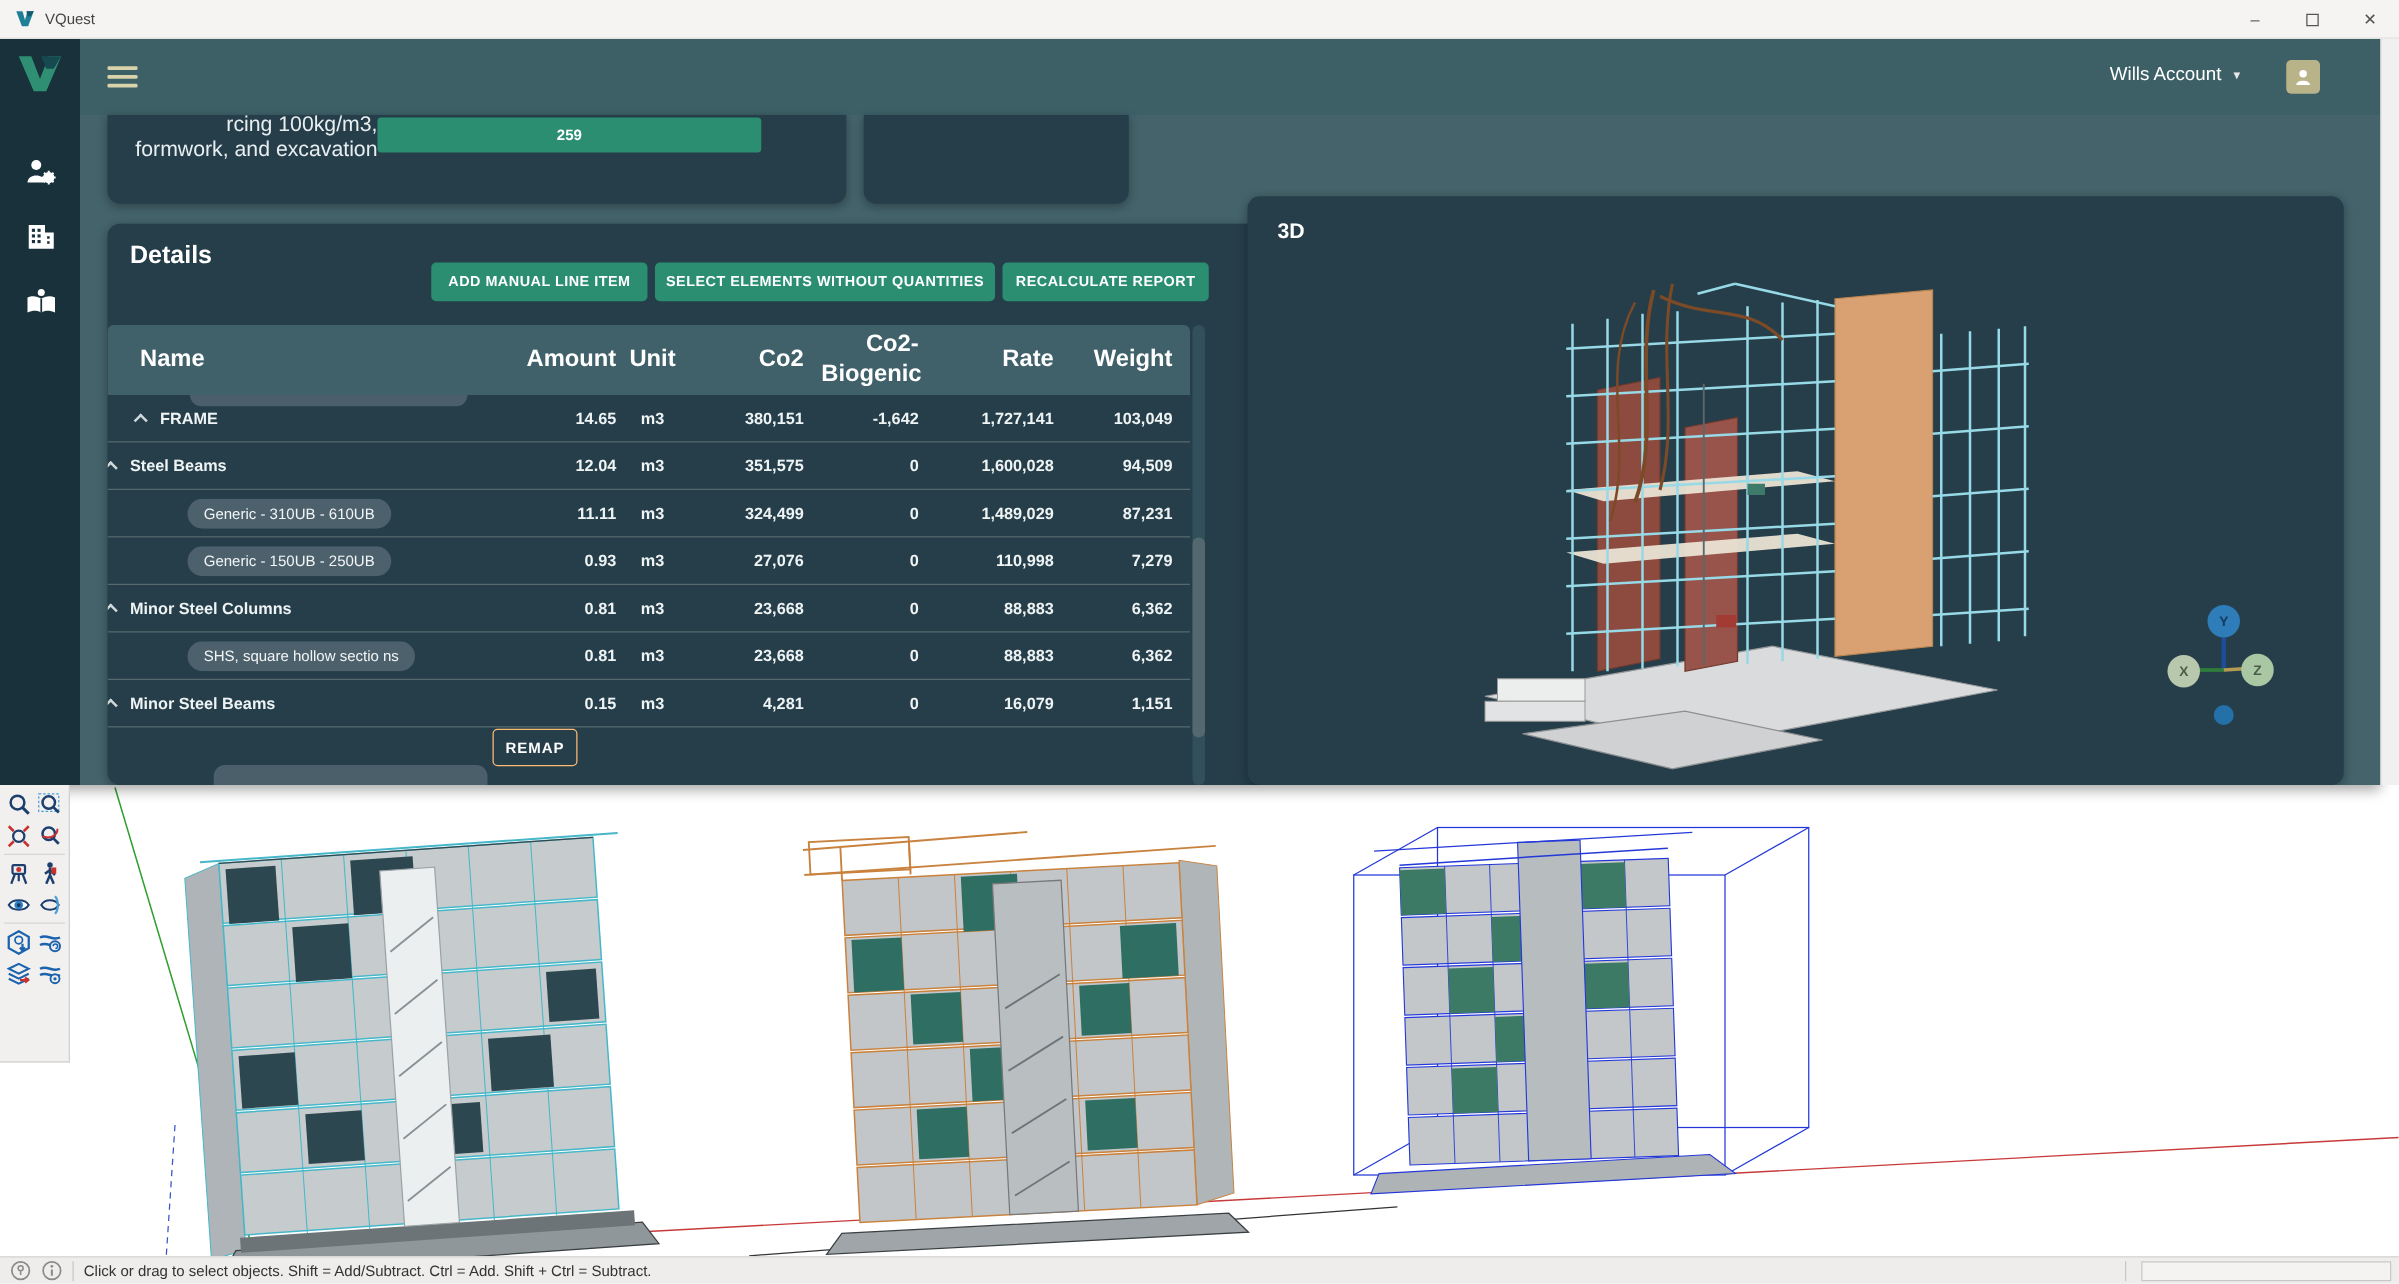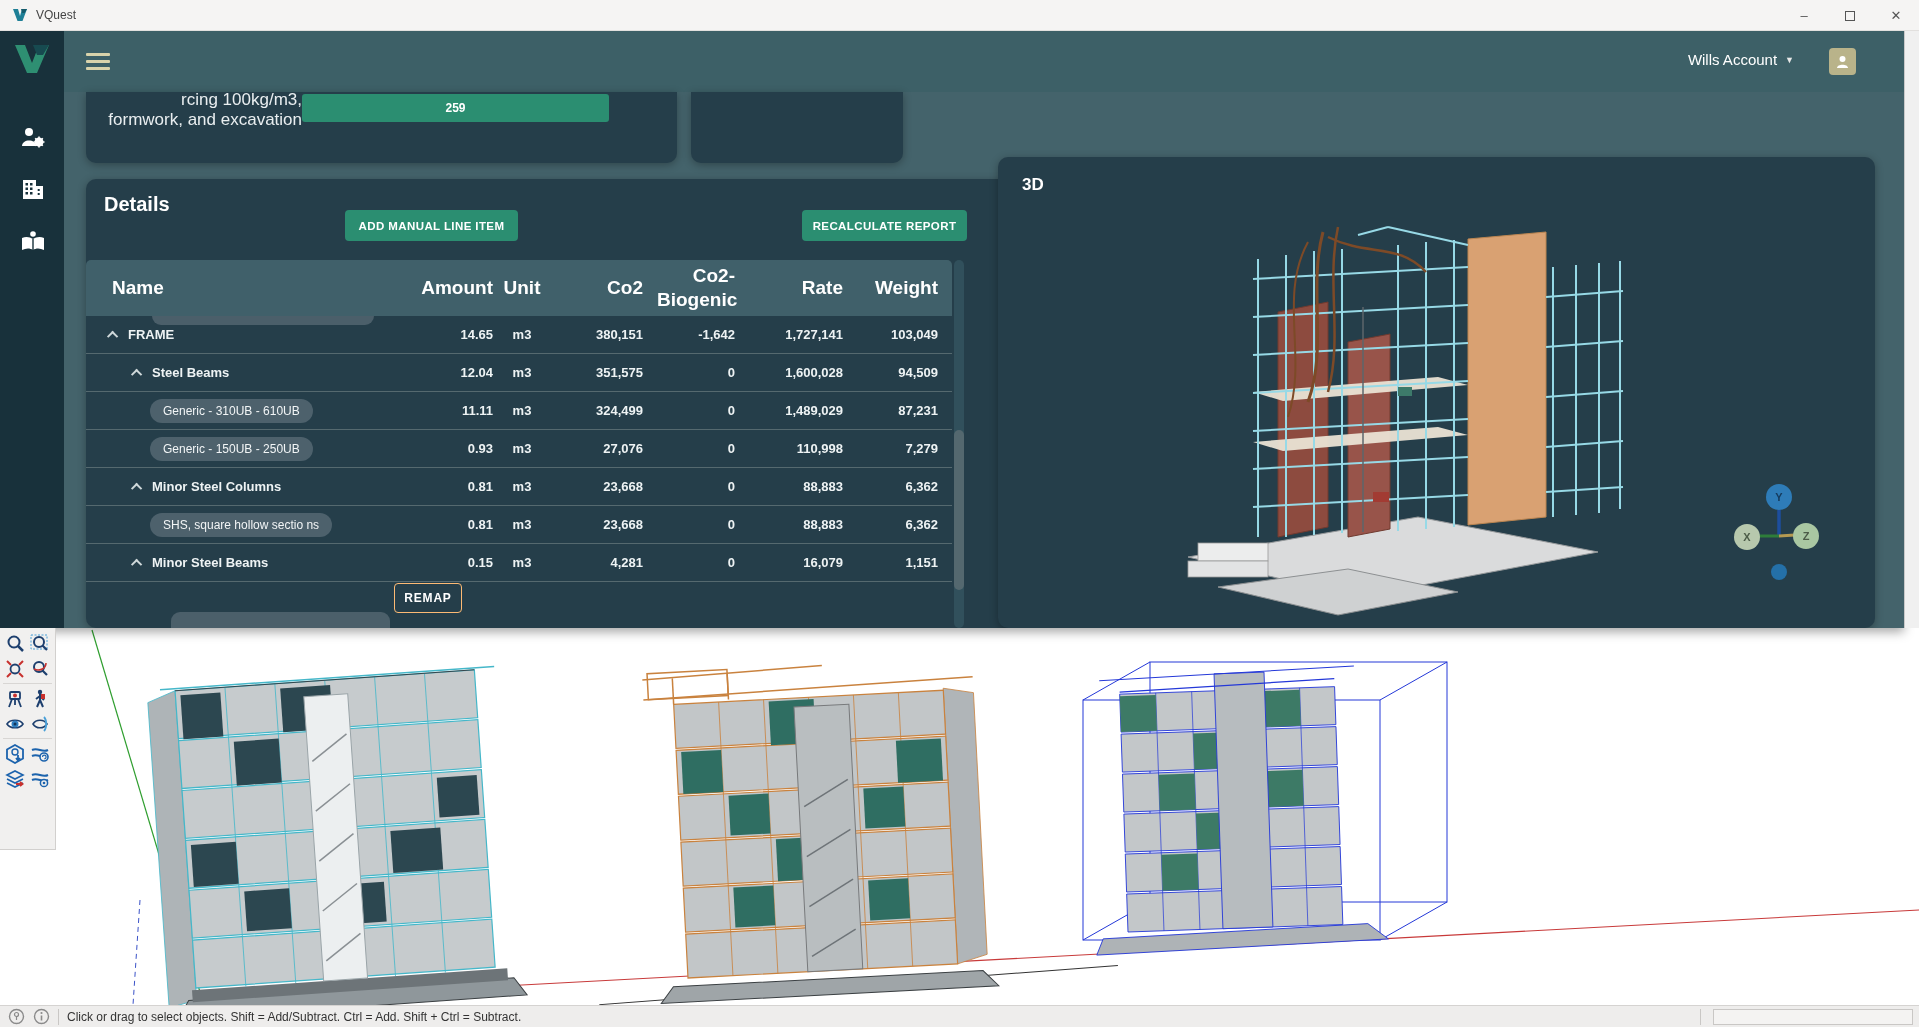--- a/index.html
+++ b/index.html
@@ -70,21 +70,21 @@
   .t-header .hc.name { text-align:left; padding-left:26px; }
   .t-header .hc.unit { text-align:center; }
   .t-header .hc.bio { padding-left:14px; }
   .t-body { position:absolute; left:0; top:137px; width:866px; }
   .t-row { height:38px; border-bottom:1px solid #55696f; color:#eef3f4;
            font-size:13px; font-weight:700; cursor:pointer; }
   .t-row .num { text-align:right; }
   .t-row .unit { text-align:center; font-weight:700; }
   .namecell { display:flex; align-items:center; gap:10px; overflow:hidden; white-space:nowrap; }
   .lvl1 .namecell { padding-left:24px; }
-  .lvl2 .namecell { padding-left:48px; }
+  .lvl2 .namecell { }
   .lvl3 .namecell { padding-left:64px; }
   .caret-up { width:8px; height:8px; border-left:2px solid #cfd8da; border-top:2px solid #cfd8da;
               transform:rotate(45deg) translateY(2px); flex:0 0 8px; }
   .chiplabel { background:#4d616c; border-radius:14px; padding:5px 13px; font-size:12px;
                font-weight:400; color:#f2f5f6; }
   .sliver-top { position:absolute; left:66px; top:137px; width:222px; height:9px;
                 background:#4b5f6a; border-radius:0 0 9px 9px; }
   .sliver-bottom { position:absolute; left:85px; top:433px; width:219px; height:16px;
                    background:#4b5f6a; border-radius:9px 9px 0 0; }
   .remap-btn { position:absolute; left:308px; top:404px; width:68px; height:30px;
@@ -423,20 +423,21 @@
     <div class="topcard1-label">rcing 100kg/m3, formwork, and excavation</div>
     <div class="topcard1-bar">
       <span>259</span>
     </div>
   </div>
   <div class="card topcard2"></div>
 
   <div class="card details-card">
     <div class="details-title">Details</div>
     <button class="btn-green btn-add">ADD MANUAL LINE ITEM</button>
+    <button class="btn-green btn-select">SELECT ELEMENTS WITHOUT QUANTITIES</button>
     <button class="btn-green btn-recalc">RECALCULATE REPORT</button>
 
     <div class="t-header tbl-grid">
       <div class="hc name">Name</div>
       <div class="hc">Amount</div>
       <div class="hc unit">Unit</div>
       <div class="hc">Co2</div>
       <div class="hc bio">Co2-Biogenic</div>
       <div class="hc">Rate</div>
       <div class="hc">Weight</div>

